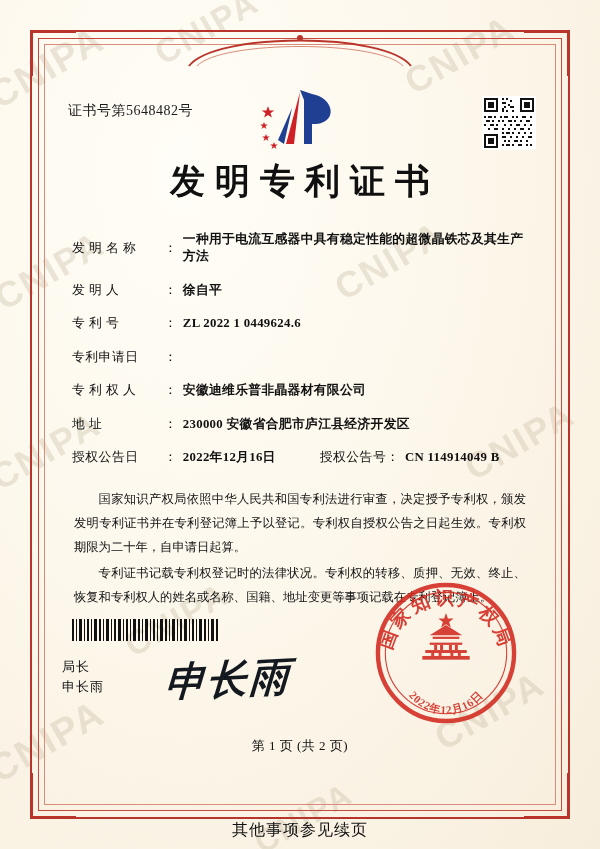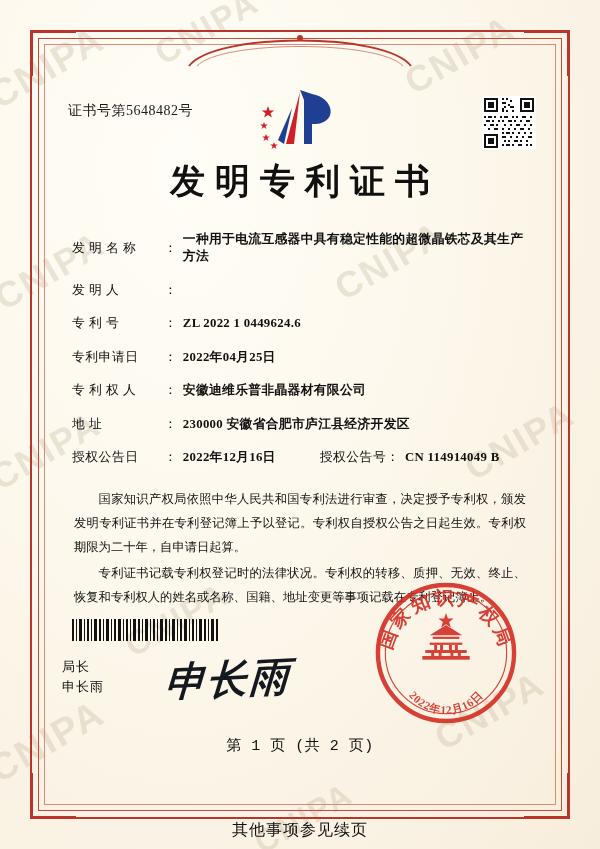--- a/index.html
+++ b/index.html
@@ -223,24 +223,23 @@
     width: 148px;
     height: 148px;
     opacity: 0.88;
   }
 
   .page-num {
     position: absolute;
     left: 0; right: 0;
     bottom: 34px;
     text-align: center;
-    font-size: 15px;
+    font-size: 13px;
     color: #111;
     letter-spacing: 0.5px;
-    font-family: Liberation Mono, monospace;
   }
 
   .footnote {
     position: absolute;
     left: 0; right: 0;
     bottom: 8px;
     text-align: center;
     font-size: 16px;
     color: #111;
     letter-spacing: 1px;
@@ -383,30 +382,30 @@
 
     <div class="fields">
       <div class="field">
         <span class="label">发 明 名 称</span>
         <span class="colon">：</span>
         <span class="value">一种用于电流互感器中具有稳定性能的超微晶铁芯及其生产方法</span>
       </div>
       <div class="field">
         <span class="label">发 明 人</span>
         <span class="colon">：</span>
+        <span class="value">徐自平</span>
       </div>
       <div class="field">
         <span class="label">专 利 号</span>
         <span class="colon">：</span>
         <span class="value">ZL 2022 1 0449624.6</span>
       </div>
       <div class="field">
         <span class="label">专利申请日</span>
         <span class="colon">：</span>
-        <span class="value">2022年04月25日</span>
       </div>
       <div class="field">
         <span class="label">专 利 权 人</span>
         <span class="colon">：</span>
         <span class="value">安徽迪维乐普非晶器材有限公司</span>
       </div>
       <div class="field">
         <span class="label">地 址</span>
         <span class="colon">：</span>
         <span class="value">230000 安徽省合肥市庐江县经济开发区</span>

